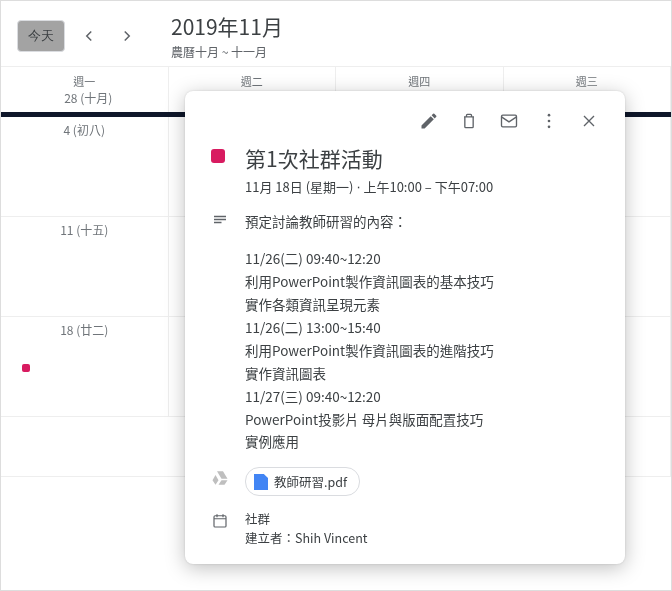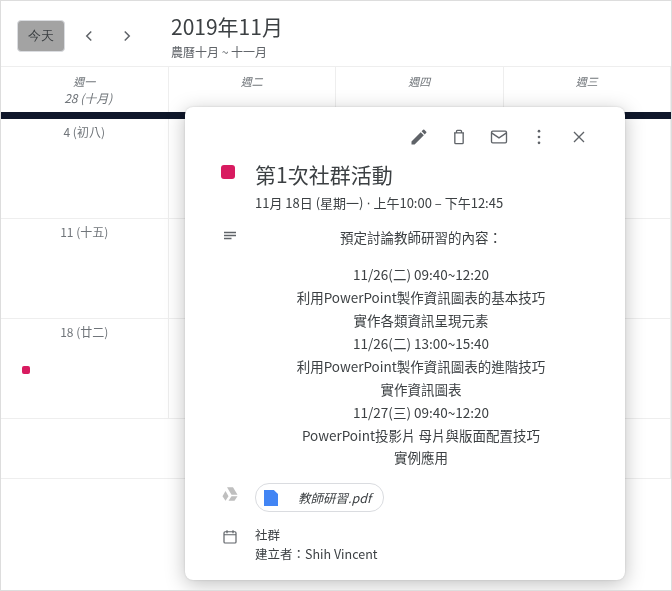--- a/index.html
+++ b/index.html
@@ -36,22 +36,21 @@
     color: #5f6368;
     cursor: pointer;
     font-size: 18px;
     border-radius: 50%;
   }
   .title-block { margin-left: 20px; }
   .title-main { font-size: 21px; color: #3c4043; font-weight: 400; }
   .title-sub { font-size: 12px; color: #5f6368; margin-top: 2px; }
   .dayheaders {
     display: flex;
-    border-bottom: 7px solid #0f172a;
-    font-style: italic;
+    border-bottom: 5px solid #0f172a;
   }
   .daycol {
     flex: 1;
     text-align: center;
     padding: 6px 0 6px;
     border-right: 1px solid #eee;
     color: #70757a;
     font-size: 11px;
   }
   .daycol .date { font-size: 12px; color: #70757a; margin-left: 8px; }
@@ -79,26 +78,26 @@
     width: 8px; height: 8px; border-radius: 2px;
     background: #d81b60;
     display: inline-block;
     margin-right: 4px;
     vertical-align: middle;
   }
   
   .popup {
     position: absolute;
     left: 184px;
-    top: 106px;
+    top: 90px;
     width: 440px;
     background: #fff;
     border-radius: 8px;
     box-shadow: 0 4px 20px rgba(0,0,0,.25), 0 0 2px rgba(0,0,0,.15);
-    padding: 8px 18px 16px;
+    padding: 8px 8px 16px;
     z-index: 10;
   }
   .popup-actions {
     display: flex;
     justify-content: flex-end;
     gap: 4px;
     padding: 4px 10px 4px;
   }
   .icon-btn {
     width: 36px; height: 36px;
@@ -119,30 +118,29 @@
   .row-icon svg { width: 18px; height: 18px; fill: #5f6368; }
   .title-dot {
     position: absolute;
     left: -34px; top: 6px;
     width: 14px; height: 14px;
     border-radius: 3px;
     background: #d81b60;
   }
   .ev-title { font-size: 21px; color: #3c4043; font-weight: 400; }
   .ev-time { font-size: 13px; color: #3c4043; margin-top: 4px; }
-  .ev-desc { font-size: 13.5px; color: #3c4043; line-height: 1.7; white-space: pre-line; text-align: center; }
+  .ev-desc { font-size: 13.5px; color: #3c4043; line-height: 1.7; white-space: pre-line; }
   .file-chip {
     display: inline-flex; align-items: center;
     border: 1px solid #dadce0;
     border-radius: 14px;
     padding: 4px 12px 4px 8px;
     font-size: 12.5px;
     color: #3c4043;
-    gap: 20px;
-    font-style: italic;
+    gap: 6px;
   }
   .file-chip .pdf-ico {
     width: 14px; height: 16px;
     background: #4285f4;
     clip-path: polygon(0 0, 70% 0, 100% 25%, 100% 100%, 0 100%);
   }
   .cal-meta { font-size: 12.5px; color: #3c4043; line-height: 1.5; }
   .drive-ico svg { width:18px; height:18px; }
 </style>
 </head>
@@ -249,21 +247,21 @@
       <svg viewBox="0 0 24 24">
           <path d="M6 6l12 12M18 6L6 18"></path>
         </svg>
     </div>
   </div>
 
   <div class="popup-body">
     <div class="popup-row" style="margin-top:0">
       <span class="title-dot"></span>
       <div class="ev-title">第1次社群活動</div>
-      <div class="ev-time">11月 18日 (星期一) ⋅ 上午10:00 – 下午12:45</div>
+      <div class="ev-time">11月 18日 (星期一) ⋅ 上午10:00 – 下午07:00</div>
     </div>
 
     <div class="popup-row">
       <span class="row-icon">
         <svg viewBox="0 0 24 24">
             <path d="M4 6h16M4 10h16M4 14h10" stroke="#5f6368" stroke-width="2" fill="none"></path>
           </svg>
       </span>
       <div class="ev-desc">預定討論教師研習的內容：</div>
       <div class="ev-desc" style="margin-top:14px">11/26(二) 09:40~12:20

